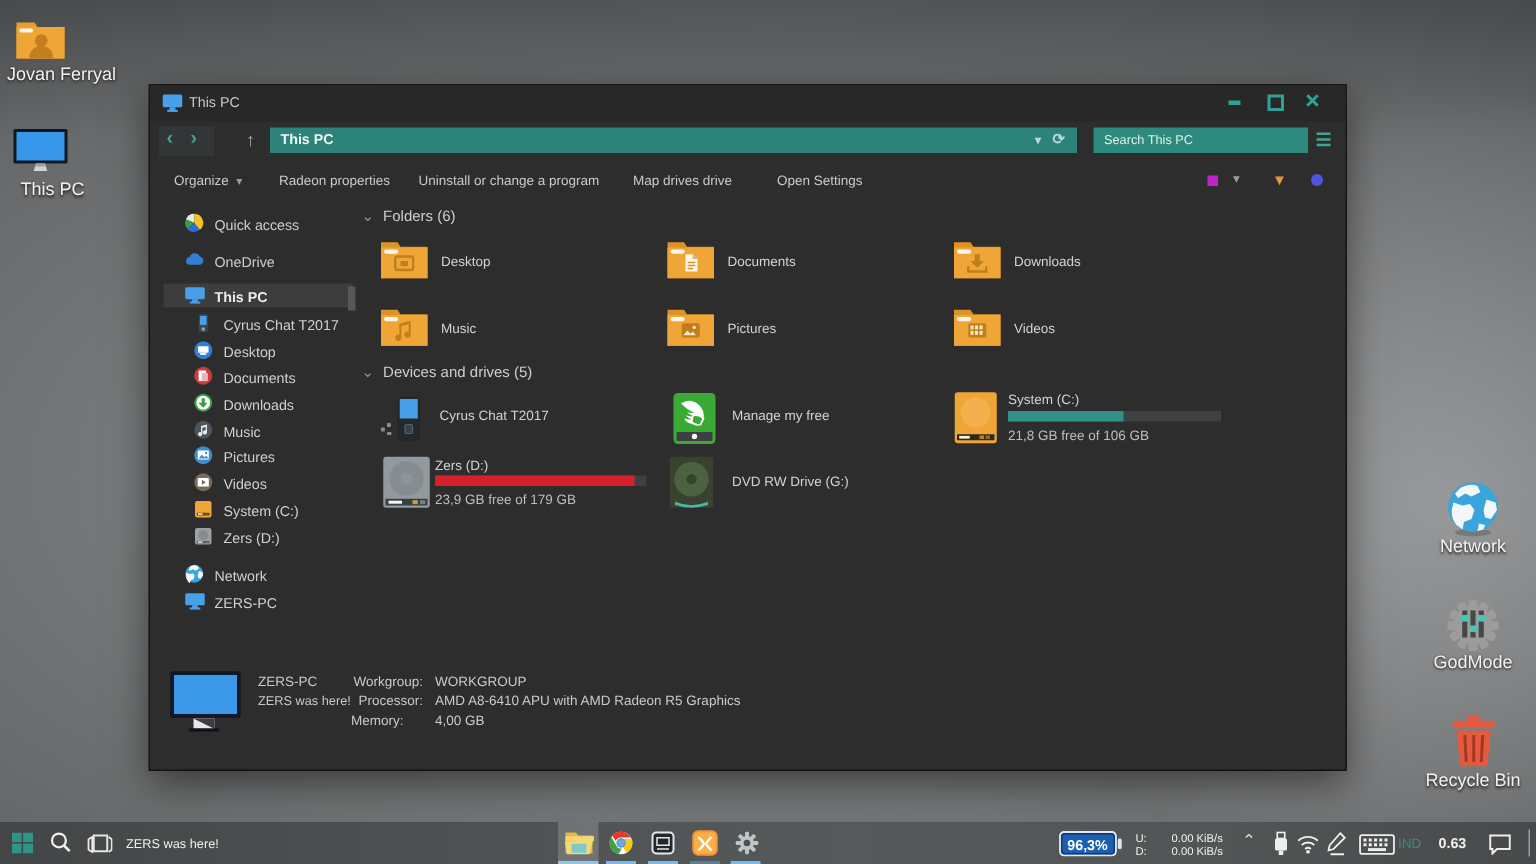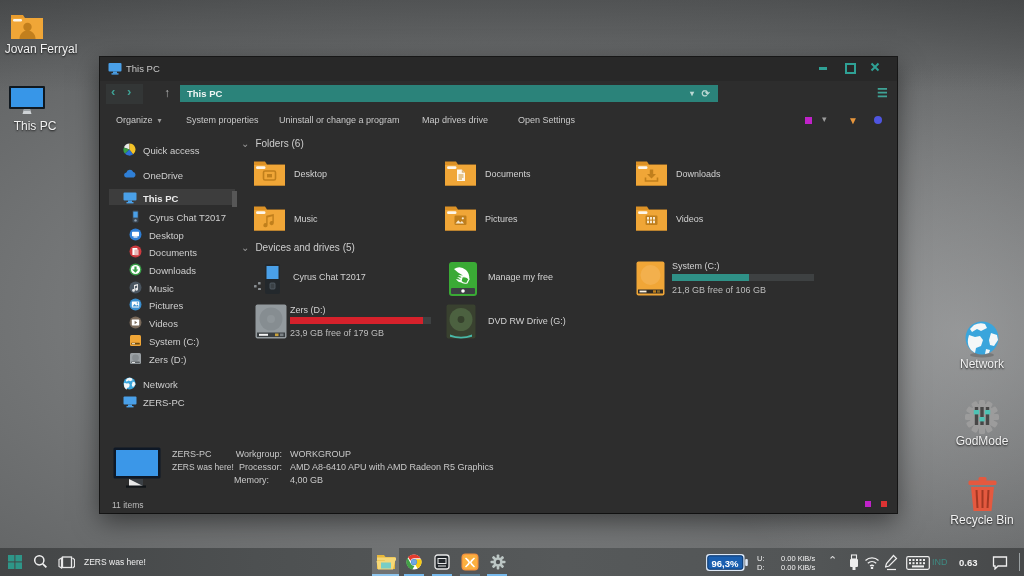--- a/index.html
+++ b/index.html
@@ -135,25 +135,26 @@
   </div>
   <div id="navrow">
     <div class="abs" style="left:6px;top:3px;width:37px;height:20px;background:#333636"></div>
     <span class="abs" style="left:11px;top:3px;color:#3fa396;font-size:13px;font-weight:bold">‹</span>
     <span class="abs" style="left:27px;top:3px;color:#3fa396;font-size:13px;font-weight:bold">›</span>
     <span class="abs" style="left:64px;top:5px;color:#b5b5b5;font-size:12px">↑</span>
     <div id="addr"><span style="margin-left:7px">This PC</span>
       <span class="abs" style="right:24px;top:0;color:#bcd8d4;font-size:8px">▾</span>
       <span class="abs" style="right:8px;top:0;color:#bcd8d4;font-size:10px">⟳</span>
     </div>
+    <div id="searchbox"><span style="margin-left:7px">Search This PC</span></div>
     <span class="abs" style="left:777px;top:5px;color:#3fa396;font-size:12px;font-weight:bold">☰</span>
   </div>
   <div id="cmdbar">
     <span class="cmd" style="left:16px">Organize&nbsp;&nbsp;<span style="font-size:8px;color:#9d9d9d">▾</span></span>
-    <span class="cmd" style="left:86px">System properties</span>
+    <span class="cmd" style="left:86px">Radeon properties</span>
     <span class="cmd" style="left:179px">Uninstall or change a program</span>
     <span class="cmd" style="left:322px">Map drives drive</span>
     <span class="cmd" style="left:418px">Open Settings</span>
     <span class="abs" style="left:705px;top:8px;width:7px;height:7px;background:#c022c9"></span>
     <span class="abs" style="left:722px;top:5px;color:#9d9d9d;font-size:9px">▾</span>
     <span class="abs" style="left:748px;top:6px;color:#e8963c;font-size:10px">▼</span>
     <span class="abs" style="left:774px;top:7px;width:8px;height:8px;border-radius:50%;background:#4f55e0"></span>
   </div>
   <div id="sidebar">
     <div class="abs" style="left:9px;top:56px;width:126px;height:16px;background:#3d3d3d"></div>
@@ -368,25 +369,20 @@
       </div>
     <div class="abs" style="left:72px;top:12px">ZERS-PC</div>
     <div class="abs" style="left:72px;top:25px;font-size:8.5px">ZERS was here!</div>
     <div class="abs" style="left:134px;top:12px;width:48px;text-align:right">Workgroup:</div>
     <div class="abs" style="left:134px;top:25px;width:48px;text-align:right">Processor:</div>
     <div class="abs" style="left:134px;top:38px;width:48px;">Memory:</div>
     <div class="abs" style="left:190px;top:12px">WORKGROUP</div>
     <div class="abs" style="left:190px;top:25px">AMD A8-6410 APU with AMD Radeon R5 Graphics</div>
     <div class="abs" style="left:190px;top:38px">4,00 GB</div>
   </div>
-  <div id="statusbar">
-    <span style="position:absolute;left:12px;top:3px">11 items</span>
-    <span class="abs" style="left:765px;top:4px;width:6px;height:6px;background:#c022c9"></span>
-    <span class="abs" style="left:781px;top:4px;width:6px;height:6px;background:#d33"></span>
-  </div>
 </div>
 
 <div id="taskbar">
   <div class="abs" id="tb-win" style="left:8px;top:7px">
       <svg width="14" height="14" viewBox="0 0 14 14">
         <g fill="#2e9688">
           <rect x="0" y="0" width="6.4" height="6.4"></rect>
           <rect x="7.4" y="0" width="6.6" height="6.4"></rect>
           <rect x="0" y="7.4" width="6.4" height="6.6"></rect>
           <rect x="7.4" y="7.4" width="6.6" height="6.6"></rect>

